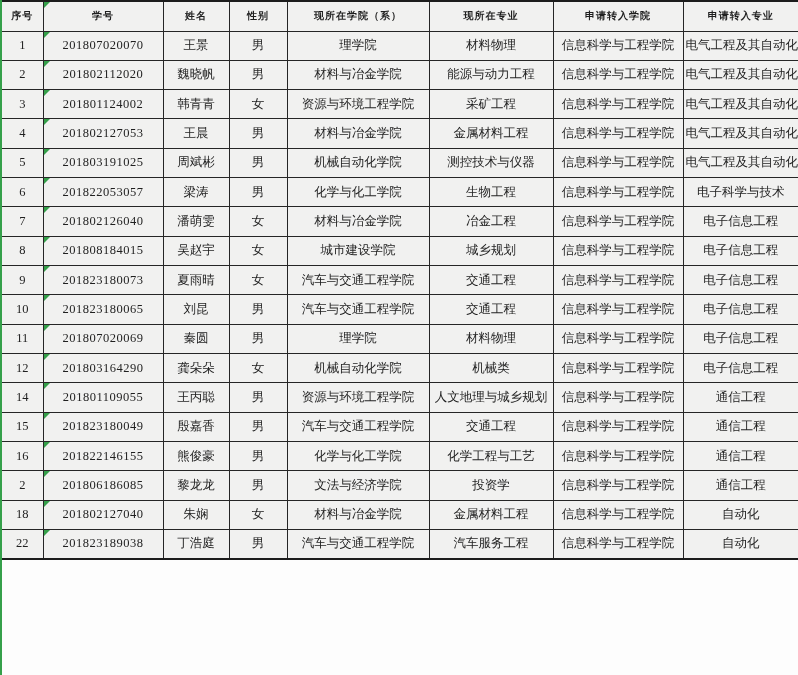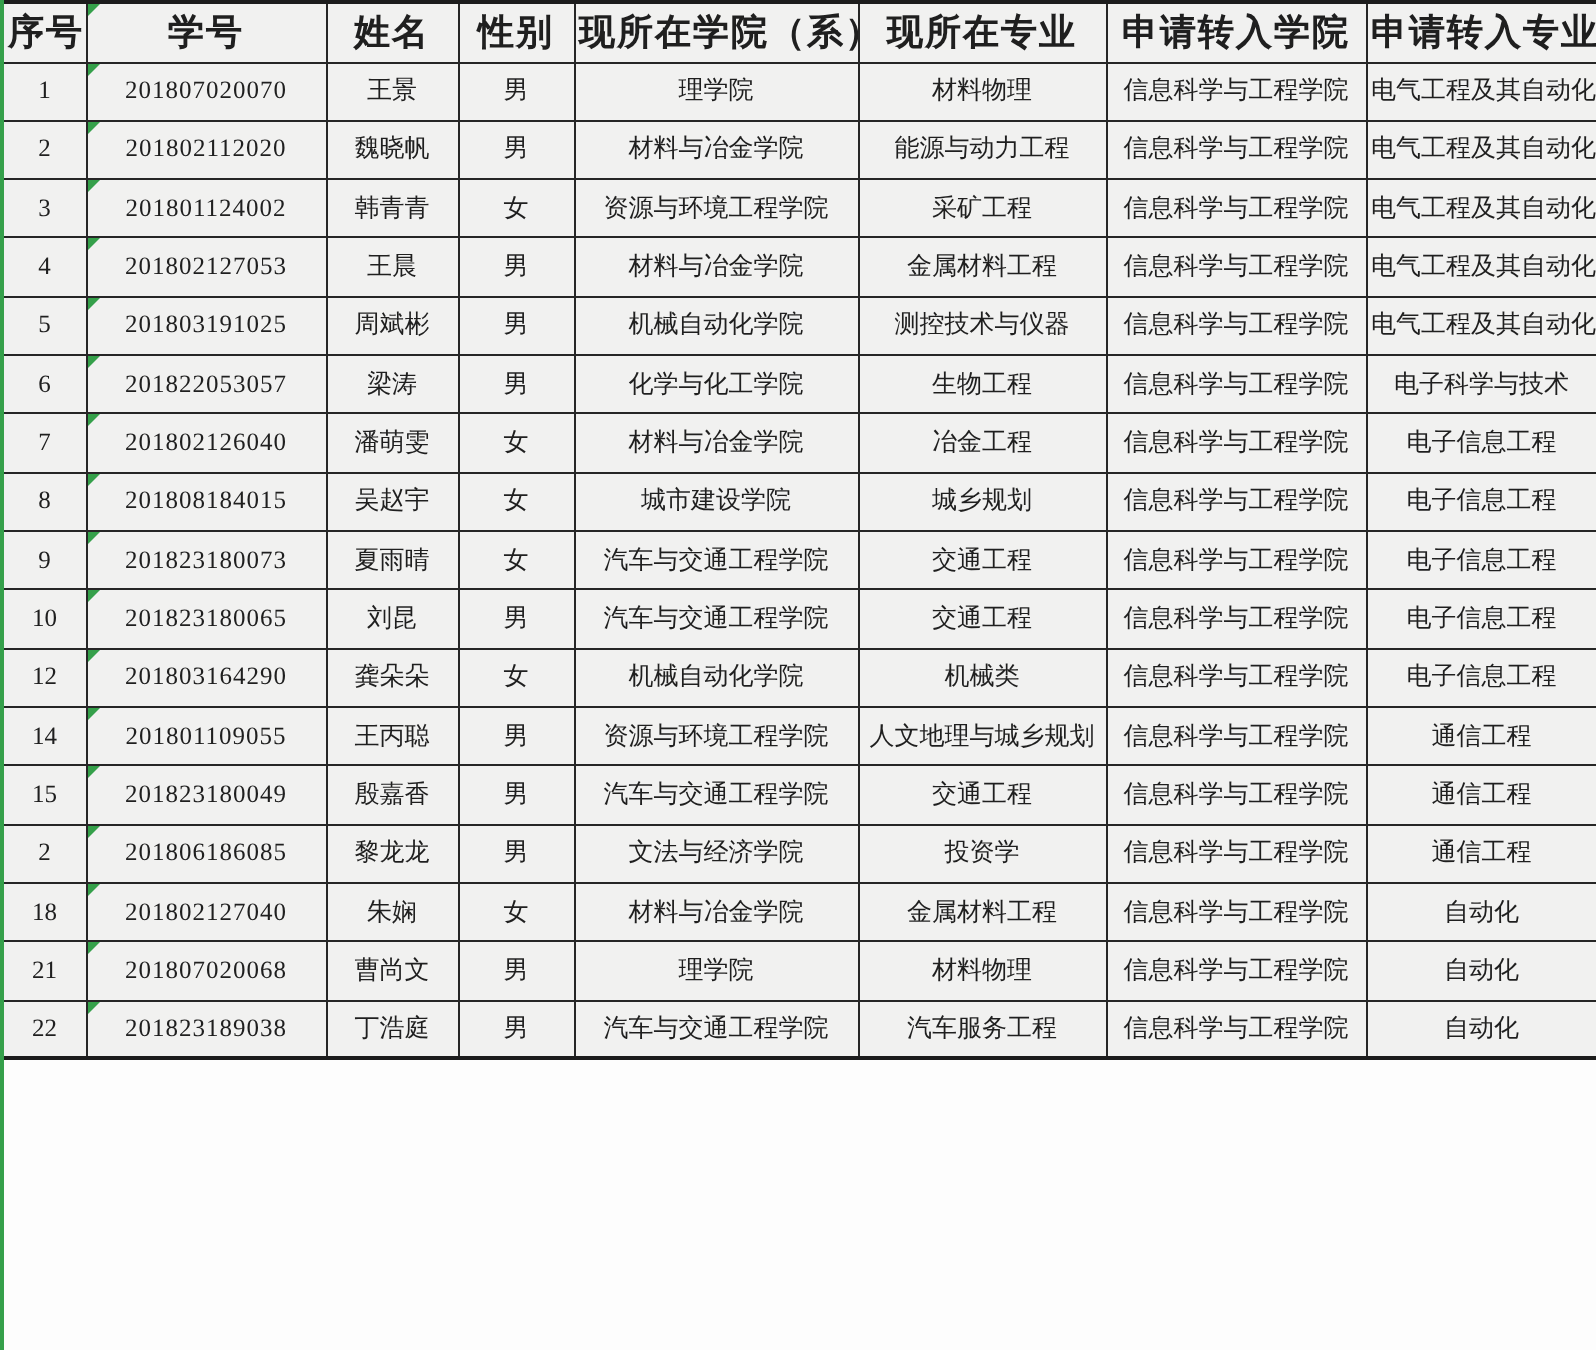--- a/index.html
+++ b/index.html
@@ -17,21 +17,21 @@
   col.c0{width:42px;} col.c1{width:120px;} col.c2{width:66px;} col.c3{width:58px;}
   col.c4{width:142px;} col.c5{width:124px;} col.c6{width:130px;} col.c7{width:116px;}
   th, td {
     border:1px solid #262626; background:#f1f1f0;
     text-align:center; vertical-align:middle;
     overflow:hidden; white-space:nowrap; position:relative;
     color:#1f1f1f; padding:0 2px;
   }
   thead tr { height:30px; }
   tbody tr { height:29.32px; }
-  th { font-weight:bold; font-size:18px; letter-spacing:1px; }
+  th { font-weight:bold; font-size:10px; letter-spacing:1px; }
   td { font-size:12.5px; }
   td.col-student_id { letter-spacing:0.5px;margin-top:12px; }
   .err-tri {
     position:absolute; top:0; left:0; width:0; height:0;
     border-top:6px solid #35a04a; border-right:6px solid transparent;
   }
   .left-gridline {
     position:absolute; left:0; top:0; width:1.5px; height:675px;
     background:#35a04a; z-index:3;
   }
@@ -159,20 +159,30 @@
           <td class="col-no">10</td>
           <td class="col-student_id">201823180065<span class="err-tri"></span></td>
           <td class="col-name">刘昆</td>
           <td class="col-gender">男</td>
           <td class="col-current_college">汽车与交通工程学院</td>
           <td class="col-current_major">交通工程</td>
           <td class="col-target_college">信息科学与工程学院</td>
           <td class="col-target_major">电子信息工程</td>
         </tr>
         <tr>
+          <td class="col-no">11</td>
+          <td class="col-student_id">201807020069<span class="err-tri"></span></td>
+          <td class="col-name">秦圆</td>
+          <td class="col-gender">男</td>
+          <td class="col-current_college">理学院</td>
+          <td class="col-current_major">材料物理</td>
+          <td class="col-target_college">信息科学与工程学院</td>
+          <td class="col-target_major">电子信息工程</td>
+        </tr>
+        <tr>
           <td class="col-no">12</td>
           <td class="col-student_id">201803164290<span class="err-tri"></span></td>
           <td class="col-name">龚朵朵</td>
           <td class="col-gender">女</td>
           <td class="col-current_college">机械自动化学院</td>
           <td class="col-current_major">机械类</td>
           <td class="col-target_college">信息科学与工程学院</td>
           <td class="col-target_major">电子信息工程</td>
         </tr>
         <tr>
@@ -189,46 +199,46 @@
           <td class="col-no">15</td>
           <td class="col-student_id">201823180049<span class="err-tri"></span></td>
           <td class="col-name">殷嘉香</td>
           <td class="col-gender">男</td>
           <td class="col-current_college">汽车与交通工程学院</td>
           <td class="col-current_major">交通工程</td>
           <td class="col-target_college">信息科学与工程学院</td>
           <td class="col-target_major">通信工程</td>
         </tr>
         <tr>
+          <td class="col-no">16</td>
+          <td class="col-student_id">201822146155<span class="err-tri"></span></td>
+          <td class="col-name">熊俊豪</td>
+          <td class="col-gender">男</td>
+          <td class="col-current_college">化学与化工学院</td>
+          <td class="col-current_major">化学工程与工艺</td>
+          <td class="col-target_college">信息科学与工程学院</td>
+          <td class="col-target_major">通信工程</td>
+        </tr>
+        <tr>
           <td class="col-no">2</td>
           <td class="col-student_id">201806186085<span class="err-tri"></span></td>
           <td class="col-name">黎龙龙</td>
           <td class="col-gender">男</td>
           <td class="col-current_college">文法与经济学院</td>
           <td class="col-current_major">投资学</td>
           <td class="col-target_college">信息科学与工程学院</td>
           <td class="col-target_major">通信工程</td>
         </tr>
         <tr>
           <td class="col-no">18</td>
           <td class="col-student_id">201802127040<span class="err-tri"></span></td>
           <td class="col-name">朱娴</td>
           <td class="col-gender">女</td>
           <td class="col-current_college">材料与冶金学院</td>
           <td class="col-current_major">金属材料工程</td>
-          <td class="col-target_college">信息科学与工程学院</td>
-          <td class="col-target_major">自动化</td>
-        </tr>
-        <tr>
-          <td class="col-no">21</td>
-          <td class="col-student_id">201807020068<span class="err-tri"></span></td>
-          <td class="col-name">曹尚文</td>
-          <td class="col-gender">男</td>
-          <td class="col-current_college">理学院</td>
-          <td class="col-current_major">材料物理</td>
           <td class="col-target_college">信息科学与工程学院</td>
           <td class="col-target_major">自动化</td>
         </tr>
         <tr>
           <td class="col-no">22</td>
           <td class="col-student_id">201823189038<span class="err-tri"></span></td>
           <td class="col-name">丁浩庭</td>
           <td class="col-gender">男</td>
           <td class="col-current_college">汽车与交通工程学院</td>
           <td class="col-current_major">汽车服务工程</td>

